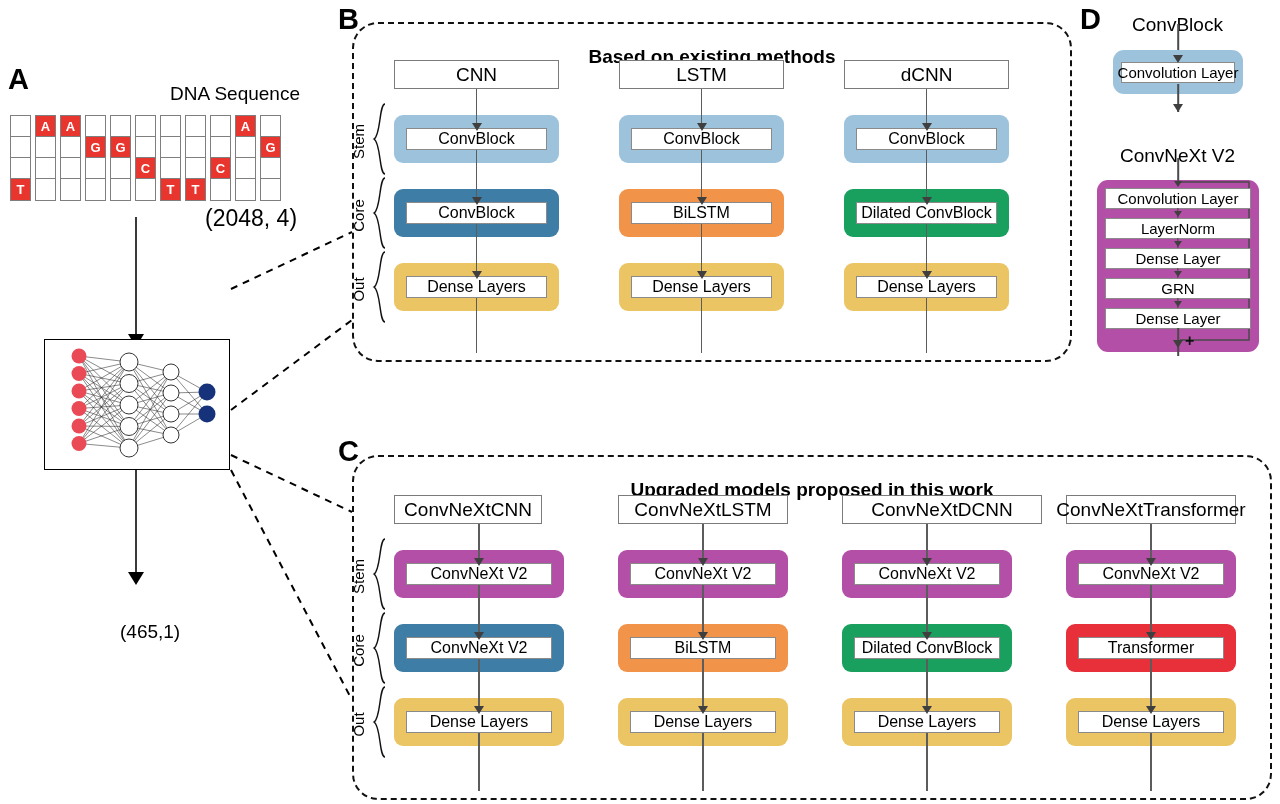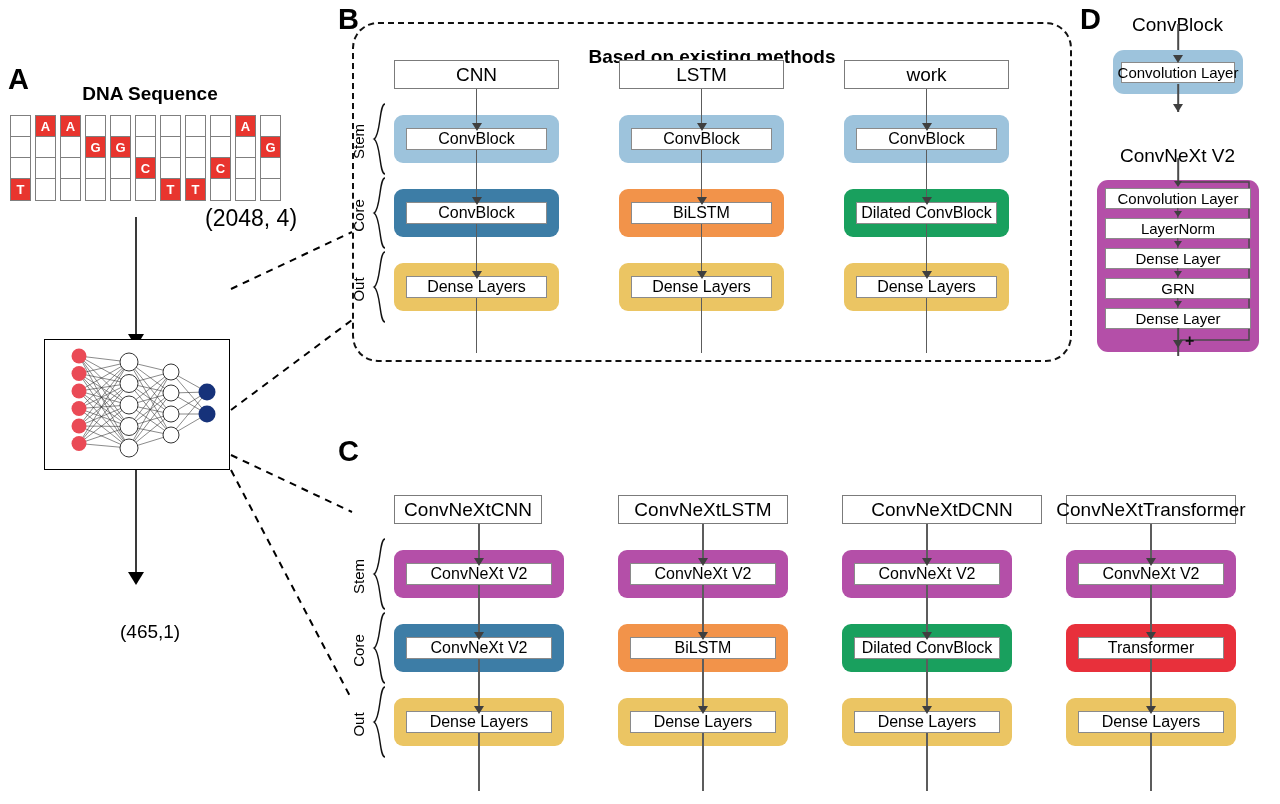--- a/index.html
+++ b/index.html
@@ -20,21 +20,21 @@
     font-weight:bold;
     font-size:29px;
     line-height:1;
     letter-spacing:-0.5px;
   }
 
   
   #panelA { position:absolute; left:0; top:55px; width:330px; height:700px; }
   .a-title {
     position:absolute; left:0; top:28px; width:300px;
-    text-align:center; font-weight:bold; font-size:19px;
+    text-align:right; font-weight:normal; font-size:19px;
   }
   .dna-grid {
     position:absolute; left:10px; top:60px;
     display:flex; gap:4px;
   }
   .dna-col {
     display:flex; flex-direction:column;
     width:21px;
     border:1.4px solid #7f7f7f;
     background:#fff;
@@ -383,21 +383,21 @@
         <div class="block" style="position: absolute; left: 0px; width: 165px; top: 129px; background: rgb(242, 147, 74);">
           <div class="inner">BiLSTM</div>
         </div>
         <div class="arrowhead" style="left: 77.5px; top: 137px;"></div>
         <div class="block" style="position: absolute; left: 0px; width: 165px; top: 203px; background: rgb(235, 197, 99);">
           <div class="inner">Dense Layers</div>
         </div>
         <div class="arrowhead" style="left: 77.5px; top: 211px;"></div>
       </div>
       <div class="col" style="left: 844px; top: 60px; width: 165px;">
-        <div class="model-name">work</div>
+        <div class="model-name">dCNN</div>
         <div class="flowline" style="left: 81.7px; top: 29px; height: 264px;"></div>
         <div class="block" style="position: absolute; left: 0px; width: 165px; top: 55px; background: rgb(157, 195, 220);">
           <div class="inner">ConvBlock</div>
         </div>
         <div class="arrowhead" style="left: 77.5px; top: 63px;"></div>
         <div class="block" style="position: absolute; left: 0px; width: 165px; top: 129px; background: rgb(25, 160, 94);">
           <div class="inner">Dilated ConvBlock</div>
         </div>
         <div class="arrowhead" style="left: 77.5px; top: 137px;"></div>
         <div class="block" style="position: absolute; left: 0px; width: 165px; top: 203px; background: rgb(235, 197, 99);">
@@ -422,20 +422,23 @@
       <div style="position: absolute; left: 346px; top: 251px;">
         <div class="brlabel" style="left: -8px; top: 30px; width: 40px; text-align: center;">Out</div>
         <svg width="16" height="72" viewBox="0 0 16 72" style="position: absolute; left: 26px; top: 0px;">
           <path d="M13 1 C7 1 9 32 2 36 C9 40 7 71 13 71" fill="none" stroke="#111" stroke-width="1.4"></path>
         </svg>
       </div>
     </div>
 
   <div class="panel-letter" style="left:338px; top:437px;">C</div>
 
+  <div class="dashpanel" style="left:352px; top:455px; width:920px; height:345px;">
+    <div class="dash-title">Upgraded models proposed in this work</div>
+  </div>
   <div id="panelCCols">
       <div class="col" style="left: 394px; top: 495px; width: 148px;">
         <div class="model-name">ConvNeXtCNN</div>
         <div class="flowline" style="left: 84.2px; top: 29px; height: 267px;"></div>
         <div class="block" style="position: absolute; left: 0px; width: 170px; top: 55px; background: rgb(180, 79, 168);">
           <div class="inner">ConvNeXt V2</div>
         </div>
         <div class="arrowhead" style="left: 80px; top: 63px;"></div>
         <div class="block" style="position: absolute; left: 0px; width: 170px; top: 129px; background: rgb(61, 125, 166);">
           <div class="inner">ConvNeXt V2</div>

